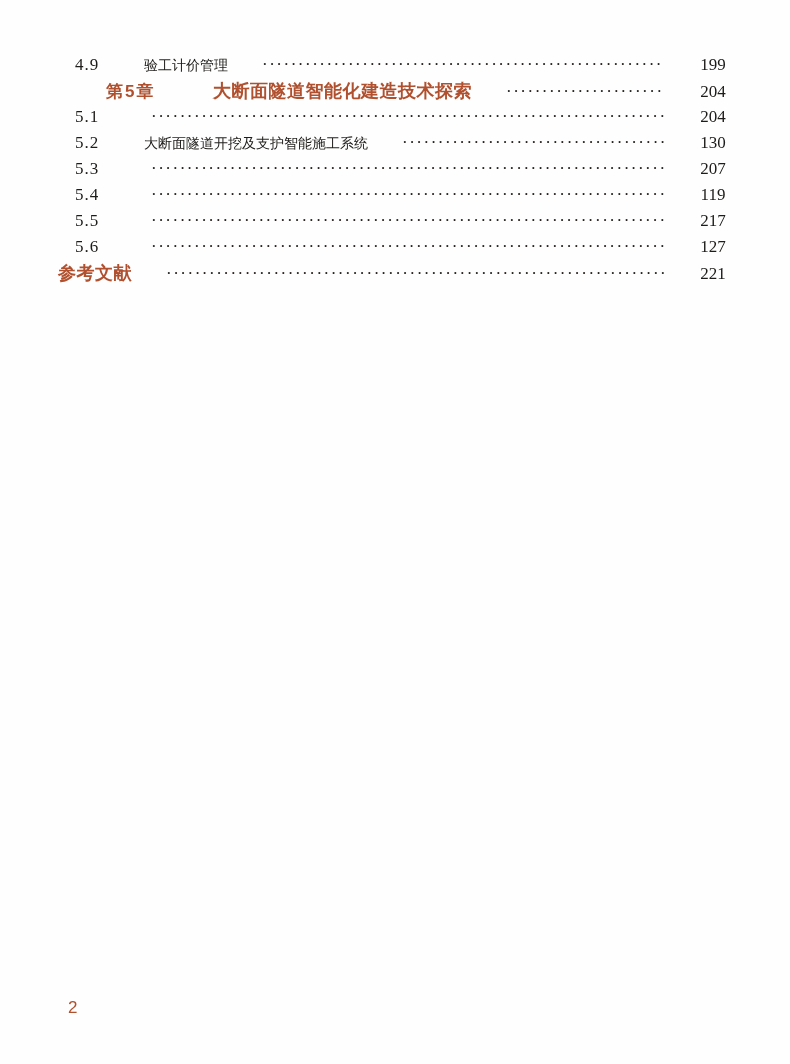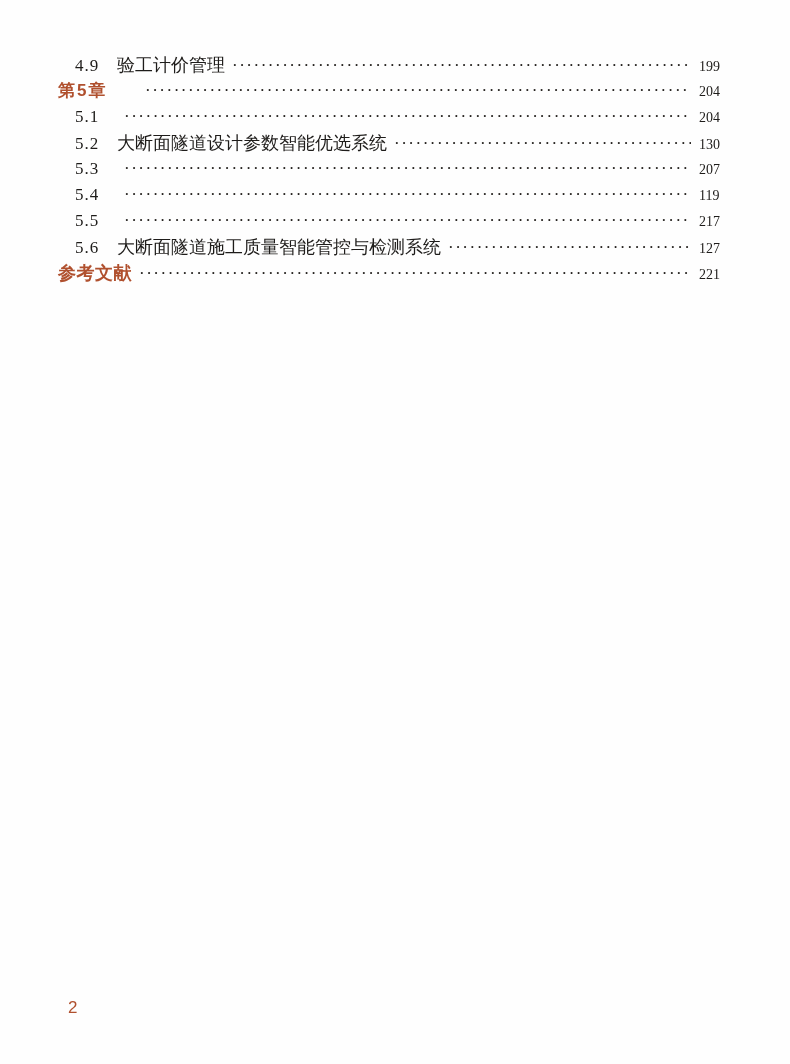--- a/index.html
+++ b/index.html
@@ -23,33 +23,35 @@
     left: 58px;
     right: 63px;
   }
   .row {
     display: flex;
     align-items: baseline;
     height: 26px;
     line-height: 26px;
     white-space: nowrap;
     color: #1e1c1a;
+    gap: 27px;
   }
   .row .num {
     font-size: 17px;
     letter-spacing: 1px;
     color: #1e1c1a;
     flex: 0 0 auto;
+    margin-left: 48px;
   }
   .row.section .num {
     margin-left: 17px;
     width: 42px;
   }
   .row .title {
-    font-size: 18px;
+    font-size: 14px;
     flex: 0 0 auto;
   }
   .row.chapter .num {
     width: 80px;
     font-weight: bold;
     letter-spacing: 2px;
     font-family: "Liberation Sans", "DejaVu Sans", sans-serif;
     font-size: 17px;
   }
   .row.chapter .num,
@@ -68,23 +70,23 @@
     flex: 1 1 auto;
     overflow: hidden;
     font-size: 17px;
     letter-spacing: 1.5px;
     margin-left: 7px;
     margin-right: 8px;
     color: #24211e;
   }
   .row .pagenum {
     flex: 0 0 auto;
-    font-size: 14px;
+    font-size: 17px;
     color: #1e1c1a;
-    text-align: left;
+    text-align: center;
     min-width: 28px;
   }
   .folio {
     position: absolute;
     left: 68px;
     top: 998px;
     font-size: 17px;
     color: var(--accent);
     font-family: "Liberation Sans", "DejaVu Sans", sans-serif;
   }
@@ -97,33 +99,34 @@
 
     <div class="row section">
       <span class="num">4.9</span>
       <span class="title">验工计价管理</span>
       <span class="leader">································································································································································</span>
       <span class="pagenum">199</span>
     </div>
 
     <div class="row chapter">
       <span class="num">第5章</span>
+      <span class="title">大断面隧道智能化建造技术探索</span>
       <span class="leader">································································································································································</span>
       <span class="pagenum">204</span>
     </div>
 
     <div class="row section">
       <span class="num">5.1</span>
       <span class="leader">································································································································································</span>
       <span class="pagenum">204</span>
     </div>
 
     <div class="row section">
       <span class="num">5.2</span>
-      <span class="title">大断面隧道设计参数智能优选系统</span>
+      <span class="title">大断面隧道开挖及支护智能施工系统</span>
       <span class="leader">································································································································································</span>
       <span class="pagenum">130</span>
     </div>
 
     <div class="row section">
       <span class="num">5.3</span>
       <span class="leader">································································································································································</span>
       <span class="pagenum">207</span>
     </div>
 
@@ -134,21 +137,20 @@
     </div>
 
     <div class="row section">
       <span class="num">5.5</span>
       <span class="leader">································································································································································</span>
       <span class="pagenum">217</span>
     </div>
 
     <div class="row section">
       <span class="num">5.6</span>
-      <span class="title">大断面隧道施工质量智能管控与检测系统</span>
       <span class="leader">································································································································································</span>
       <span class="pagenum">127</span>
     </div>
 
     <div class="row ref">
       <span class="title">参考文献</span>
       <span class="leader">································································································································································</span>
       <span class="pagenum">221</span>
     </div>
 

